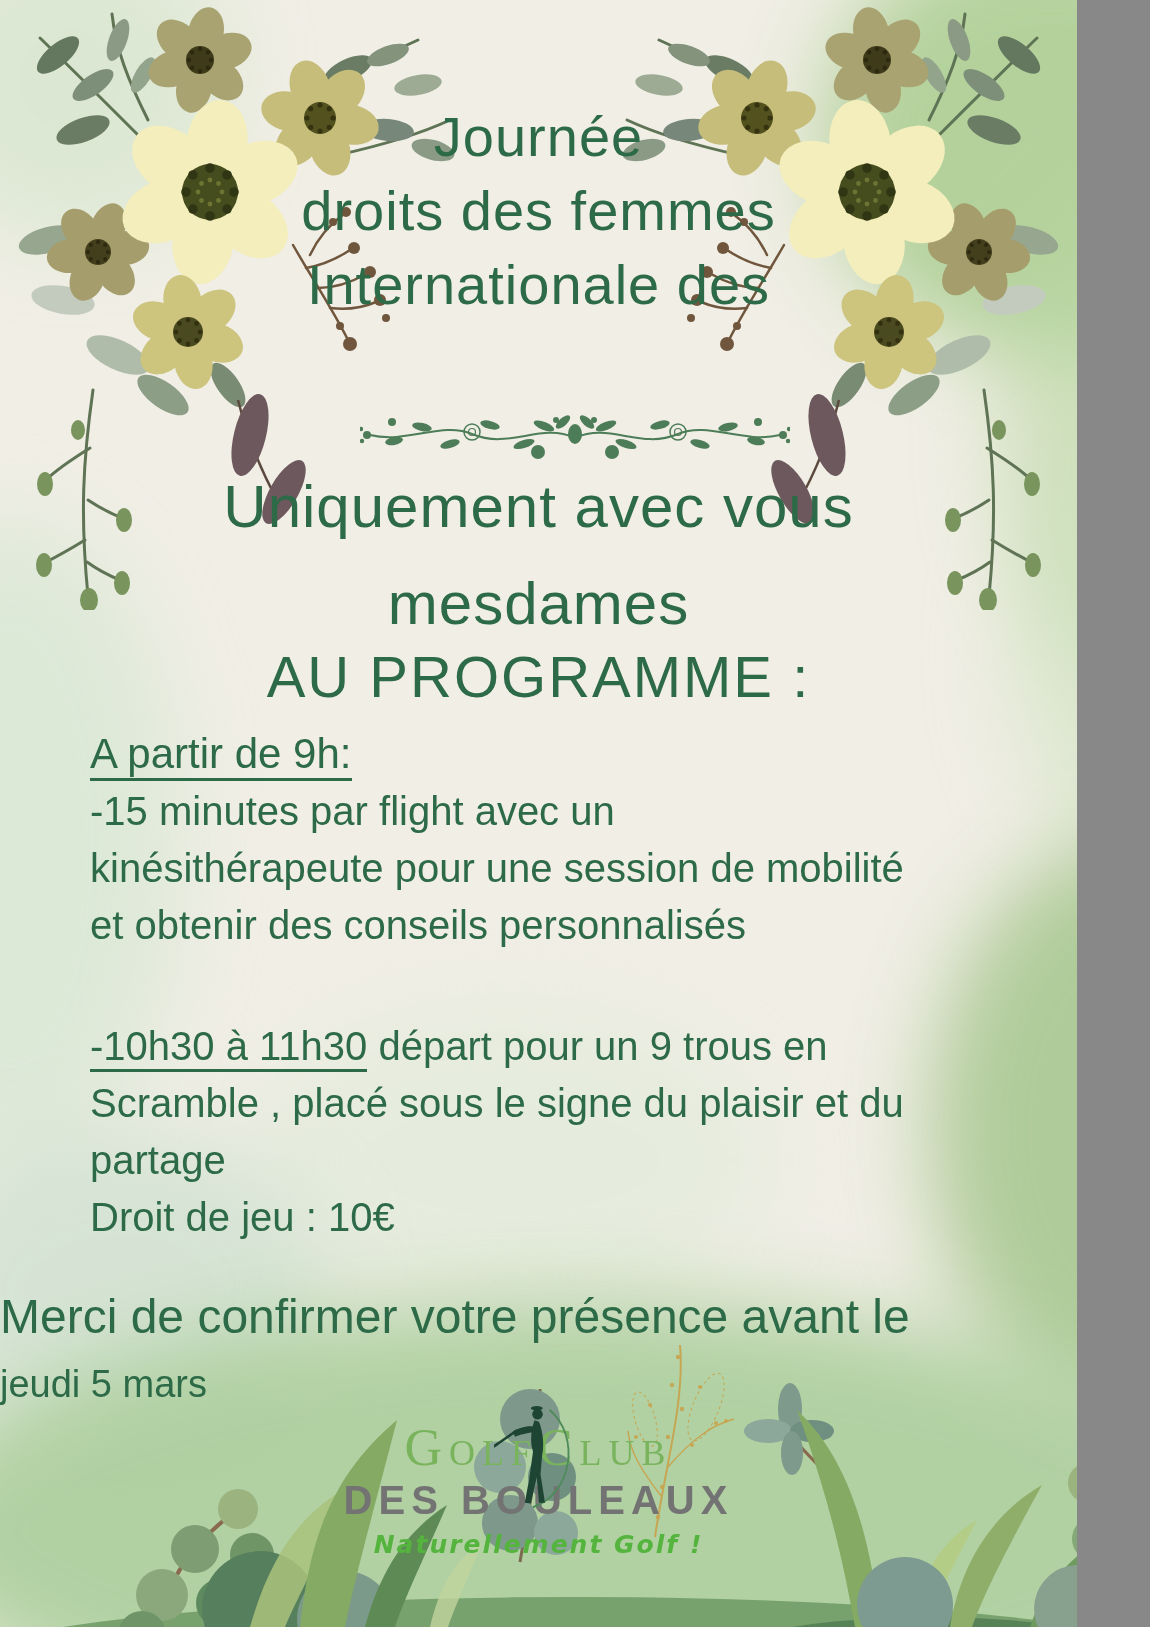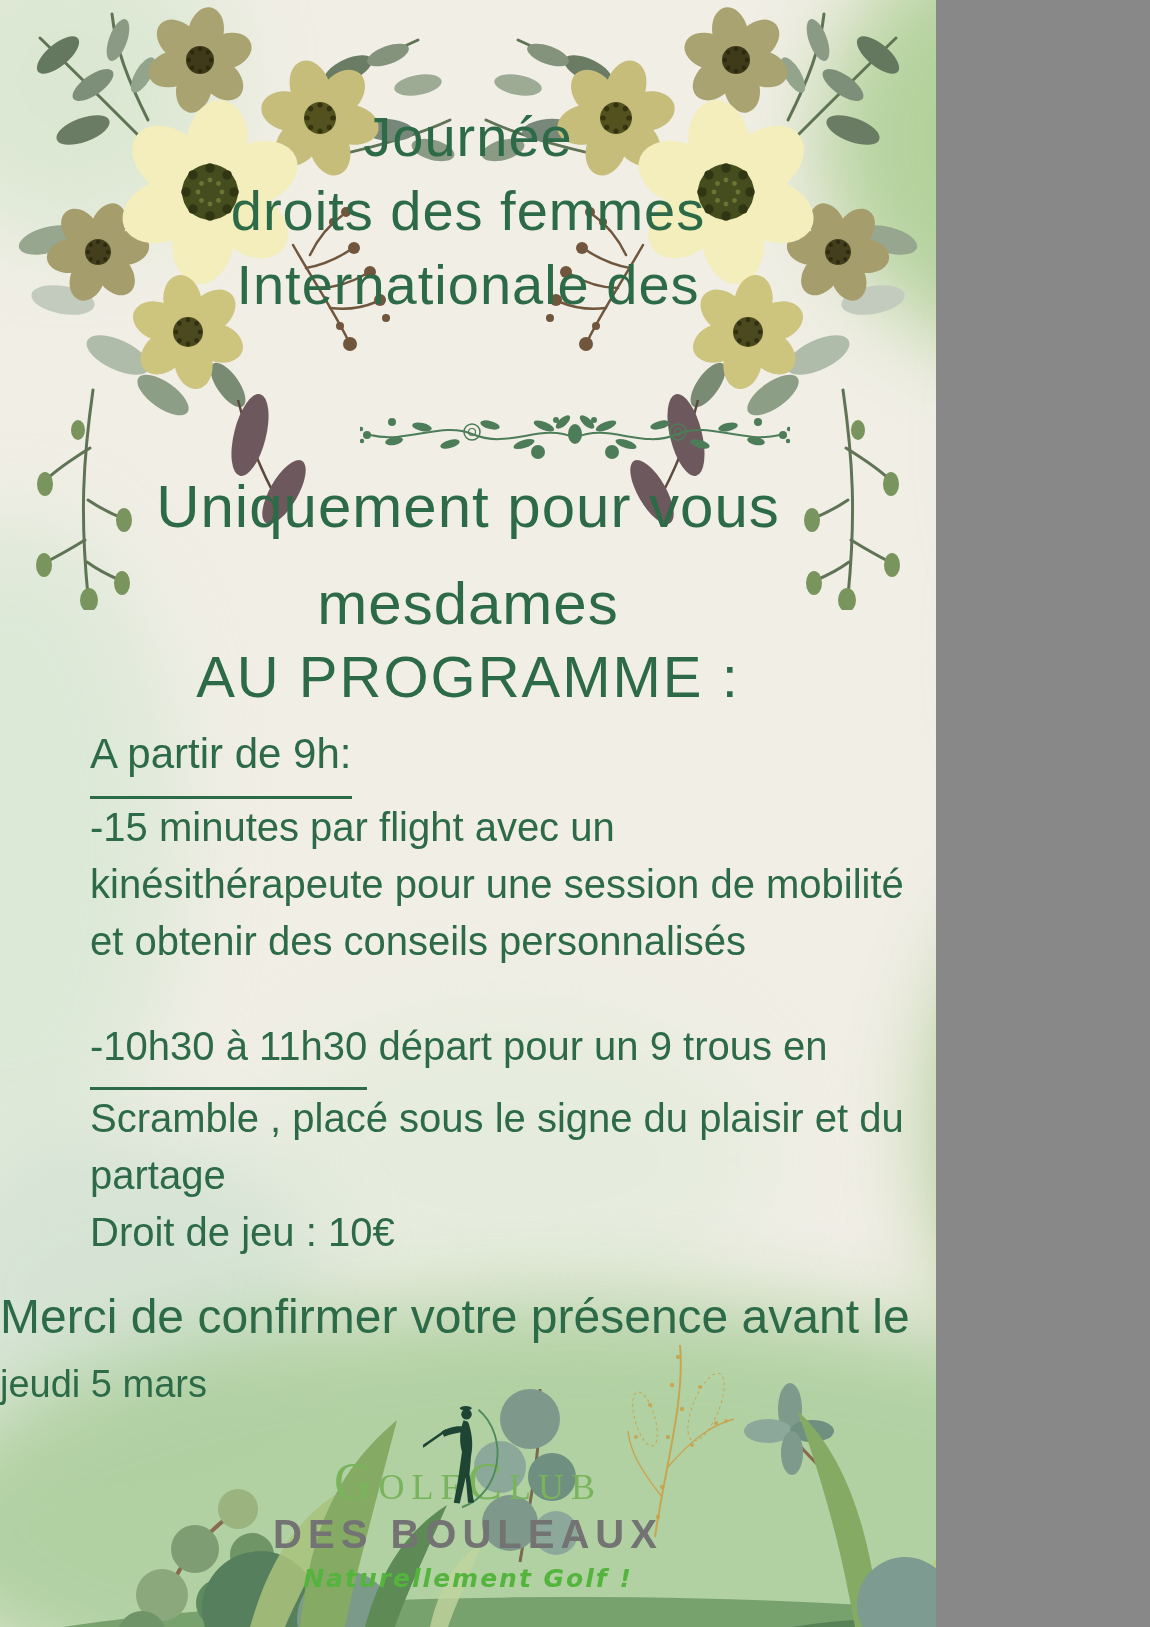--- a/index.html
+++ b/index.html
@@ -1,17 +1,17 @@
 <!DOCTYPE html>
 <html><head>
 <meta charset="utf-8">
 <style>
   html,body{margin:0;padding:0;background:#888;}
   .poster{
-    position:relative;width:936px;height:1627px;overflow:hidden;
+    position:relative;width:1077px;height:1627px;overflow:hidden;
     background:#f0eee5;
     font-family:"Liberation Sans",sans-serif;
     color:#2d6a47;
   }
   .wash{position:absolute;border-radius:50%;filter:blur(42px);}
   .w1{left:820px;top:-80px;width:460px;height:440px;background:#a6cb8b;opacity:.8;}
   .w2{left:1000px;top:180px;width:320px;height:520px;background:#bad7a3;opacity:.62;}
   .w3{left:-90px;top:-80px;width:320px;height:320px;background:#cfe4c8;opacity:.6;}
   .w4{left:-150px;top:520px;width:330px;height:650px;background:#d5e7d2;opacity:.7;}
   .w5{left:930px;top:840px;width:400px;height:580px;background:#9bc081;opacity:.75;}
@@ -33,30 +33,30 @@
 
   .subtitle-block{position:absolute;top:458px;left:0;width:100%;text-align:center;}
   .subtitle-line{font-size:60px;line-height:97px;letter-spacing:1px;}
   .program-heading{position:absolute;top:644px;left:0;width:100%;text-align:center;
     font-size:58px;line-height:66px;letter-spacing:2px;}
 
   .body-block{position:absolute;left:90px;text-align:left;font-size:40px;line-height:57px;}
   .block-1{top:726px;}
   .block-2{top:1018px;}
   .sched-heading{font-size:42px;}
-  .u{border-bottom:3px solid #2d6a47;padding-bottom:20px;display:inline-block;line-height:1.05;}
+  .u{border-bottom:3px solid #2d6a47;padding-bottom:2px;display:inline-block;line-height:1.05;}
 
   .rsvp-block{position:absolute;top:1288px;left:0;width:100%;text-align:left;}
   .rsvp-line1{font-size:48px;line-height:58px;}
   .rsvp-line2{font-size:38px;line-height:52px;margin-top:12px;}
 
   .logo{position:absolute;top:1398px;left:50%;transform:translateX(-50%);
     width:520px;text-align:center;z-index:5;}
   .logo-words{display:flex;justify-content:center;align-items:center;
-    margin-top:58px;font-family:"Liberation Serif",serif;font-variant:small-caps;
+    margin-top:24px;font-family:"Liberation Serif",serif;font-variant:small-caps;
     font-size:52px;line-height:52px;color:#79b45d;letter-spacing:7px;font-weight:400;}
   .logo-name{margin-top:4px;font-size:40px;line-height:44px;font-weight:700;
     letter-spacing:6px;color:#737373;text-align:center;}
   .logo-tagline{margin-top:8px;font-family:"DejaVu Sans",sans-serif;font-style:italic;
     font-weight:700;font-size:25px;color:#54b43e;letter-spacing:2px;}
   .golfer{position:absolute;left:50%;margin-left:-45px;top:-10px;width:90px;height:132px;}
 </style>
 </head>
 <body>
 
@@ -296,21 +296,21 @@
       </g>
     </defs>
     <use href="#divhalf"></use>
     <use href="#divhalf" transform="scale(-1,1) translate(-430,0)"></use>
     <ellipse cx="215" cy="26" rx="7" ry="10" fill="#4d7d58"></ellipse>
     <ellipse cx="203" cy="14" rx="9" ry="4" fill="#4d7d58" transform="rotate(-42 203 14)"></ellipse>
     <ellipse cx="227" cy="14" rx="9" ry="4" fill="#4d7d58" transform="rotate(42 227 14)"></ellipse>
   </svg>
 
   <div class="subtitle-block">
-    <div class="subtitle-line">Uniquement pour vous</div>
+    <div class="subtitle-line">Uniquement avec vous</div>
     <div class="subtitle-line">mesdames</div>
   </div>
 
   <div class="program-heading">AU PROGRAMME :</div>
 
   <div class="body-block block-1">
     <div><span class="u sched-heading">A partir de 9h:</span></div>
     <div>-15 minutes par flight avec un</div>
     <div>kinésithérapeute pour une session de mobilité</div>
     <div>et obtenir des conseils personnalisés</div>

